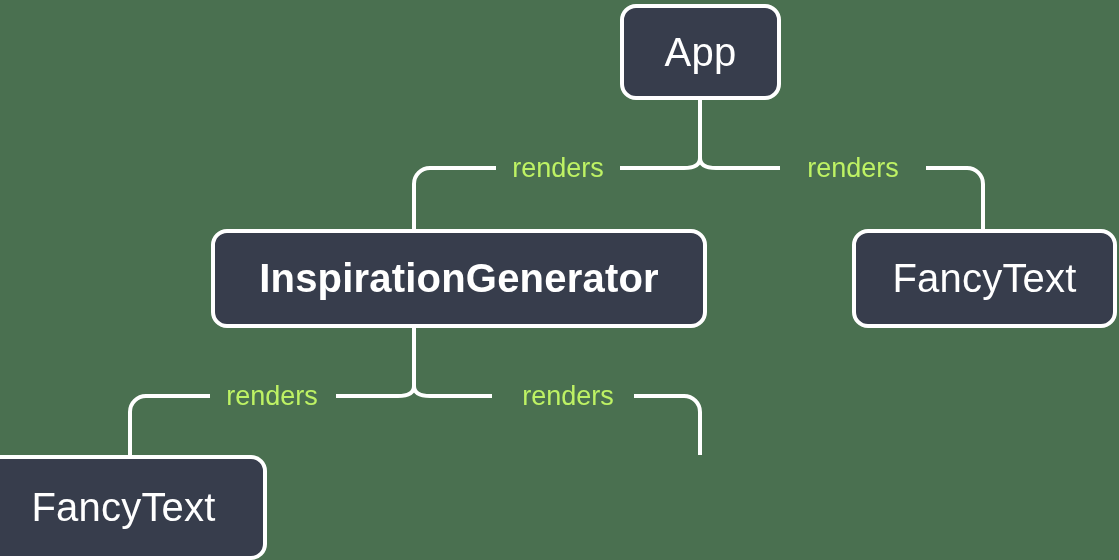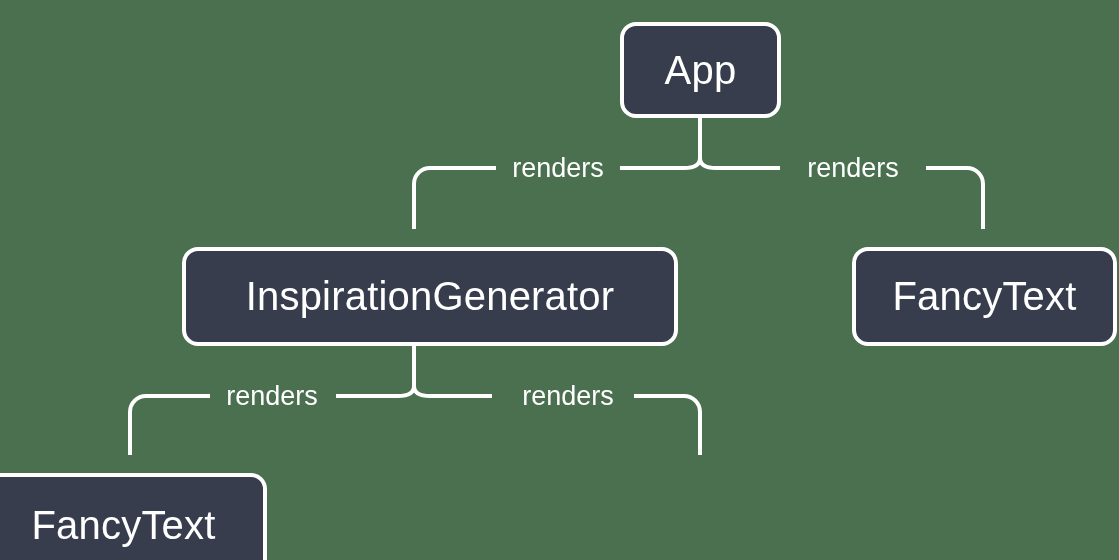--- a/index.html
+++ b/index.html
@@ -35,25 +35,24 @@
     border-radius: 16px;
     display: flex;
     align-items: center;
     justify-content: center;
     color: #ffffff;
     font-family: "Liberation Sans", sans-serif;
     font-size: 40px;
     font-weight: 400;
     letter-spacing: 0.2px;
     white-space: nowrap;
-    margin-top: 18px;
   }
   .edge-label {
     position: absolute;
-    color: #ffffff;
+    color: #bef264;
     font-family: "Liberation Sans", sans-serif;
     font-size: 27px;
     font-weight: 400;
     line-height: 1;
     white-space: nowrap;
     transform: translate(-50%, -50%);
   }
 </style>
 </head>
 <body>
@@ -83,21 +82,21 @@
 
       <path d="M 430 396 L 492 396"></path>
       <path d="M 634 396 L 684 396 A 16 16 0 0 1 700 412 L 700 455"></path>
     </g>
   </svg>
 
   <div class="node-box" style="left:620px; top:4px; width:161px; height:96px;">
     <span>App</span>
   </div>
 
-  <div class="node-box" style="left:182px; top:229px; width:496px; height:99px;">
+  <div class="node-box" style="left:211px; top:229px; width:496px; height:99px;font-weight:bold;">
     <span>InspirationGenerator</span>
   </div>
 
   <div class="node-box" style="left:852px; top:229px; width:265px; height:99px;">
     <span>FancyText</span>
   </div>
 
   <div class="node-box" style="left:-20px; top:455px; width:287px; height:105px;">
     <span>FancyText</span>
   </div>

